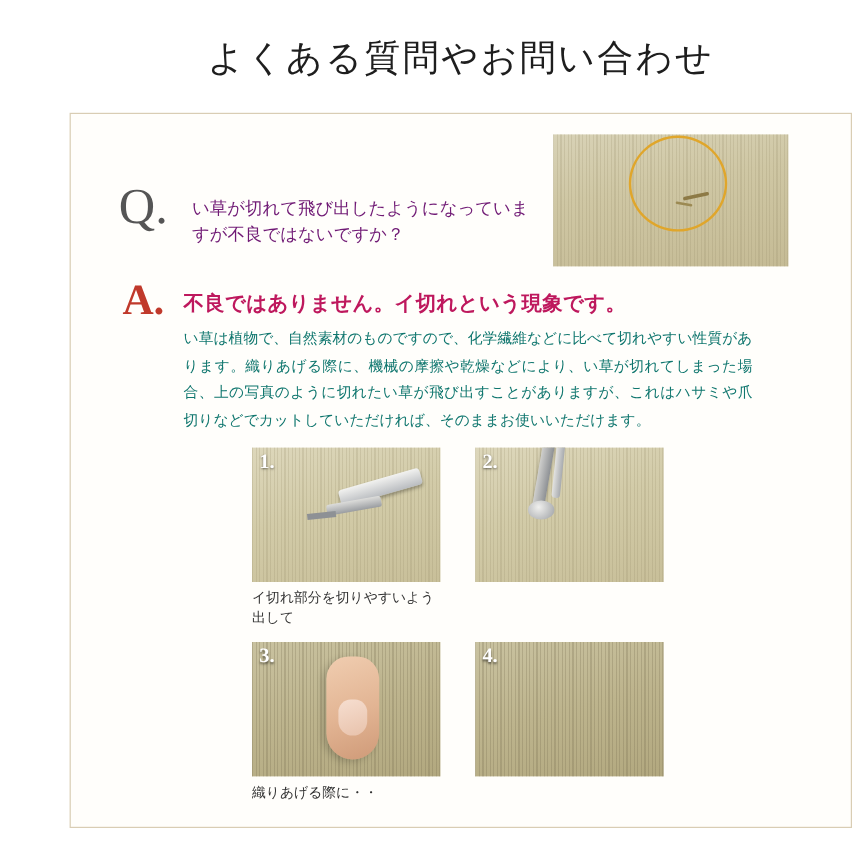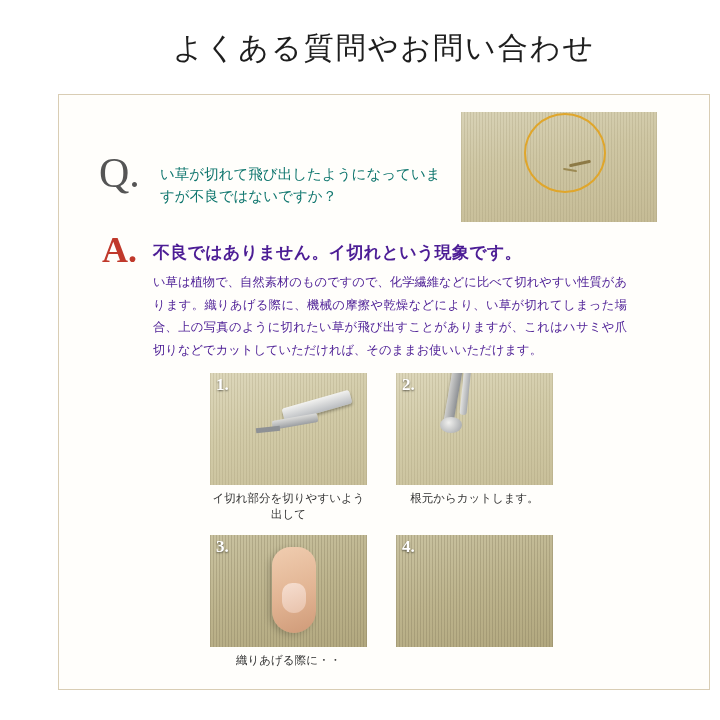--- a/index.html
+++ b/index.html
@@ -55,21 +55,21 @@
     font-weight: 400;
     line-height: 1;
   }
   .q-text {
     position: absolute;
     left: 136px;
     top: 163px;
     width: 290px;
     font-size: 14.5px;
     line-height: 1.55;
-    color: #0f766e;
+    color: #701a75;
   }
 
   .photo-top {
     position: absolute;
     left: 437px;
     top: 112px;
     width: 196px;
     height: 110px;
     overflow: hidden;
     background:
@@ -121,31 +121,31 @@
     color: #c0392b;
     font-weight: 700;
     line-height: 1;
   }
   .a-headline {
     position: absolute;
     left: 129px;
     top: 241px;
     font-size: 17px;
     font-weight: bold;
-    color: #4c1d95;
+    color: #be185d;
     letter-spacing: 0.3px;
   }
   .a-body {
     position: absolute;
     left: 129px;
     top: 271px;
     width: 474px;
     font-size: 12.3px;
     line-height: 1.85;
-    color: #4c1d95;
+    color: #0f766e;
     text-align: justify;
   }
 
   
   .steps {
     position: absolute;
     left: 186px;
     top: 373px;
     width: 343px;
   }
@@ -186,23 +186,21 @@
     font-size: 17px;
     font-weight: bold;
     color: #ffffff;
     text-shadow: 0 1px 2px rgba(0,0,0,0.55);
     z-index: 4;
   }
   .step-cap {
     margin-top: 6px;
     font-size: 11.5px;
     color: #333333;
-    text-align: center;
     line-height: 1.4;
-    font-family: Liberation Mono, monospace;
   }
   .step-row + .step-row {
     margin-top: 12px;
   }
 
   
   .clipper-a {
     position: absolute;
     left: 72px;
     top: 26px;
@@ -318,21 +316,20 @@
         <div class="step-cap">イ切れ部分を切りやすいよう出して</div>
       </div>
 
       <div class="step">
         <div class="step-photo">
           <div class="step-num">2.</div>
           <div class="clipper-b"></div>
           <div class="clipper-b2"></div>
           <div class="clipper-b3"></div>
         </div>
-        <div class="step-cap">根元からカットします。</div>
       </div>
 
     </div>
 
     <div class="step-row">
 
       <div class="step">
         <div class="step-photo dark">
           <div class="step-num">3.</div>
           <div class="finger"></div>

